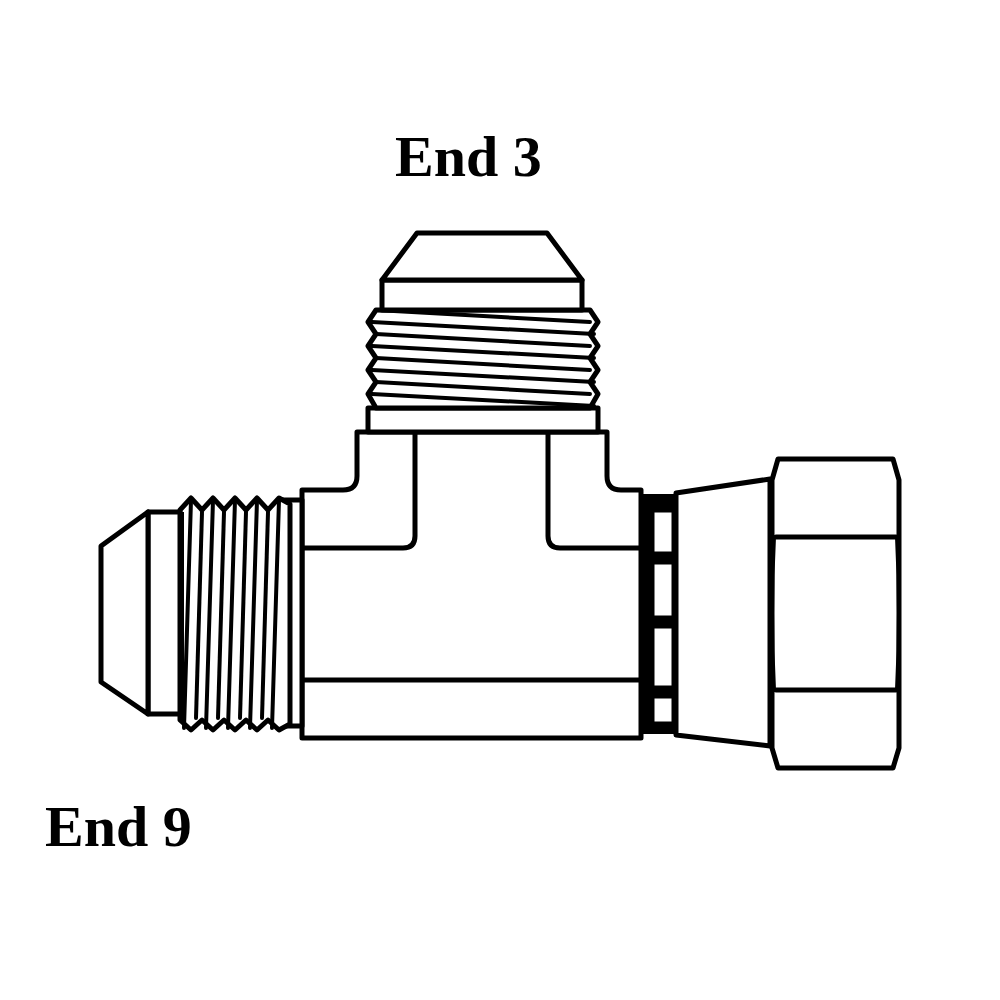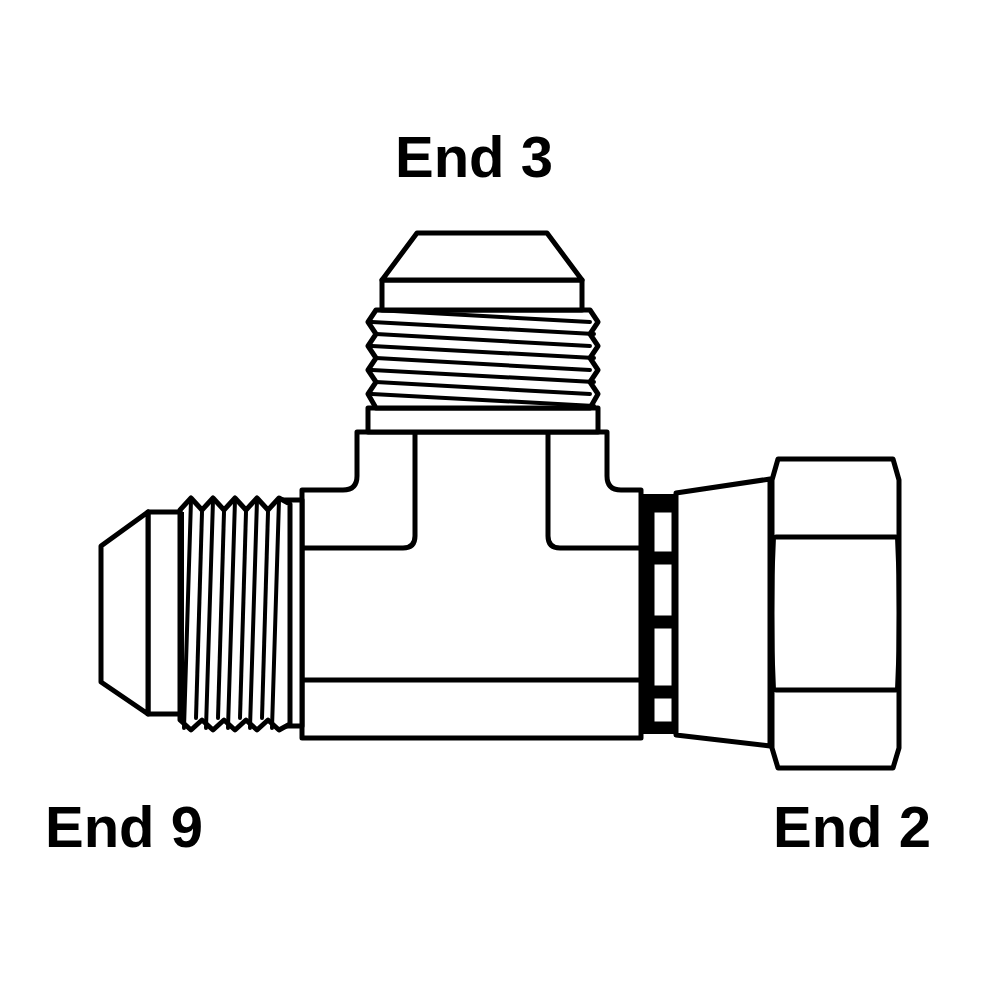--- a/index.html
+++ b/index.html
@@ -1,20 +1,20 @@
 <!DOCTYPE html>
 <html><head>
   <meta charset="utf-8">
   <style>
     html, body { margin: 0; padding: 0; background: #ffffff; }
     body { width: 1000px; height: 1000px; position: relative; overflow: hidden; }
     .canvas { position: absolute; left: 0; top: 0; width: 1000px; height: 1000px; }
     .label {
       position: absolute;
-      font-family: Liberation Sans, sans-serif;
+      font-family: Liberation Serif, serif;
       font-weight: bold;
       font-size: 58px;
       line-height: 1;
       color: #000000;
       white-space: nowrap;
     }
     .label-end3 { left: 395px; top: 128px; }
     .label-end1 { left: 45px; top: 798px; }
     .label-end2 { left: 773px; top: 798px; }
     svg .st { fill: #ffffff; stroke: #000000; stroke-width: 5; stroke-linejoin: round; }
@@ -94,14 +94,13 @@
       <path class="st" d="M778 459 L893 459 L899 480 L899 748 L893 768 L778 768 L772 748 L772 480 Z"></path>
       <line class="ln" x1="776" y1="537" x2="896" y2="537"></line>
       <line class="ln" x1="776" y1="690" x2="896" y2="690"></line>
       <path class="thin" d="M774 537 Q770 613 774 690"></path>
       <path class="thin" d="M897 537 Q901 613 897 690"></path>
     </g>
   </svg>
 
   <div class="label label-end3">End 3</div>
   <div class="label label-end1">End 9</div>
-  <div class="label label-end2">End 2</div>
 </div>
 
 </body></html>

